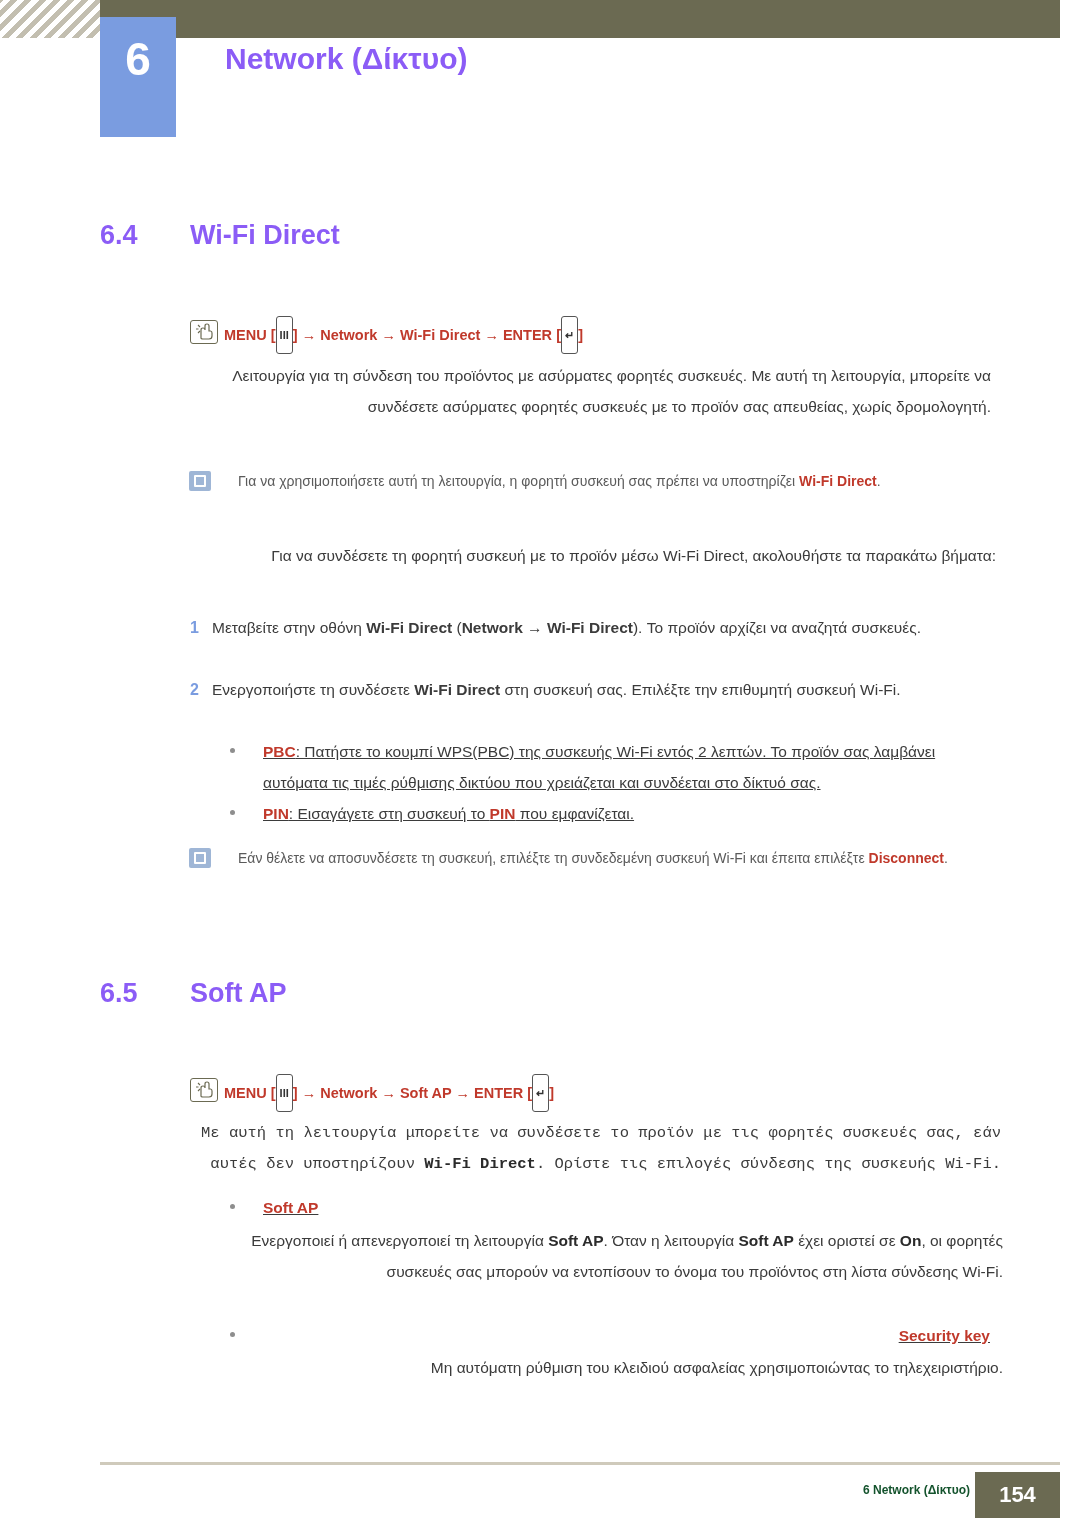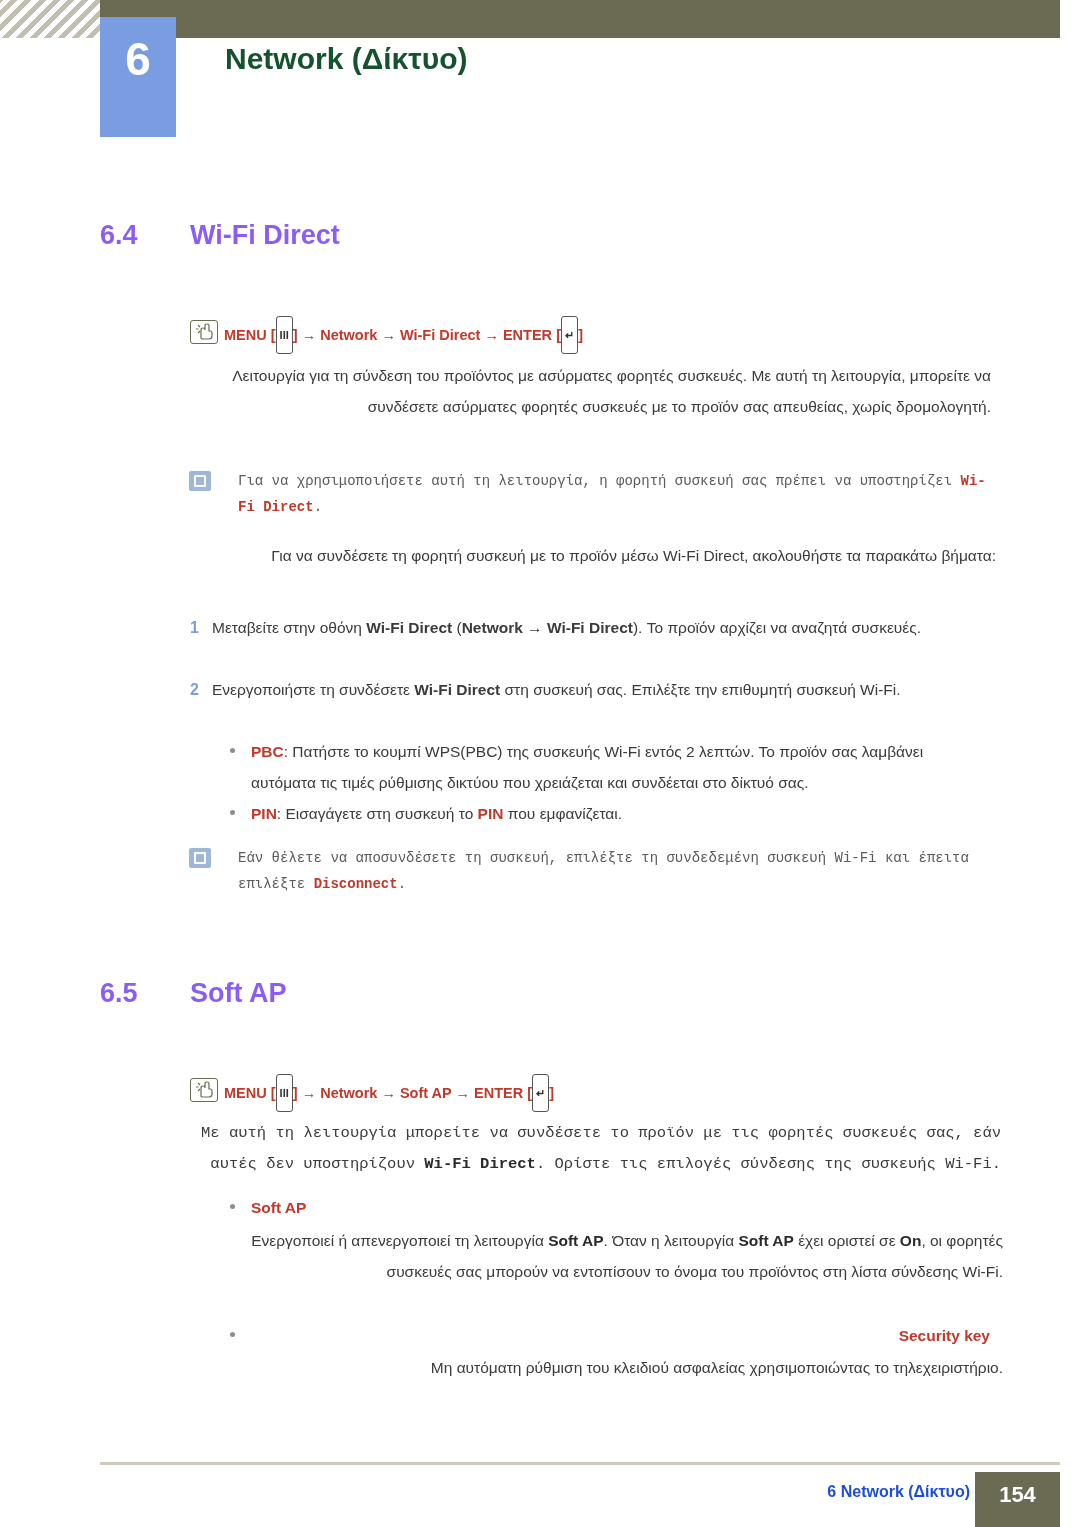--- a/index.html
+++ b/index.html
@@ -66,21 +66,21 @@
     font-weight: bold;
     text-align: center;
     line-height: 85px;
   }
   .chapter-title {
     position: absolute;
     left: 225px;
     top: 42px;
     font-size: 30px;
     font-weight: bold;
-    color: #14532d;
+    color: #8b5cf6;
     letter-spacing: 0px;
   }
 
   .sec-heading {
     position: absolute;
     font-weight: bold;
     color: #8b5cf6;
     font-size: 27px;
   }
   .sec-num {
@@ -166,21 +166,20 @@
     top: 4px;
     width: 12px;
     height: 12px;
     border: 2px solid #ffffff;
     border-radius: 1px;
     box-sizing: border-box;
   }
   .note-body {
     margin-left: 48px;
     display: block;
-    font-family: Liberation Mono, monospace;
   }
   .hl-red { color: #c0392b; font-weight: bold; }
 
   .num-item {
     position: absolute;
     left: 190px;
     width: 800px;
     font-size: 15.5px;
     color: #3b3b3b;
     line-height: 31px;
@@ -212,51 +211,52 @@
     position: absolute;
     left: 0px;
     top: 12px;
     width: 5px;
     height: 5px;
     border-radius: 50%;
     background: #8e8e8e;
   }
   .bullet-body {
     display: block;
-    margin-left: 21px;
+    margin-left: 33px;
+    text-decoration: underline;
   }
   .bullet-red {
     color: #c0392b;
     font-weight: bold;
   }
 
   
   .footer-line {
     position: absolute;
     left: 100px;
     top: 1462px;
     width: 960px;
     height: 3px;
     background: #cfcabb;
   }
   .footer-text {
     position: absolute;
     right: 110px;
     top: 1483px;
-    font-size: 16px;
-    font-weight: bold;
-    color: #1d4ed8;
+    font-size: 12px;
+    font-weight: bold;
+    color: #14532d;
     margin-left: 36px;
   }
   .page-num-box {
     position: absolute;
     left: 975px;
     top: 1472px;
     width: 85px;
-    height: 56px;
+    height: 46px;
     background: #6b6a52;
     color: #ffffff;
     font-size: 22px;
     font-weight: bold;
     text-align: center;
     line-height: 46px;
   }
 </style>
 </head>
 <body>

